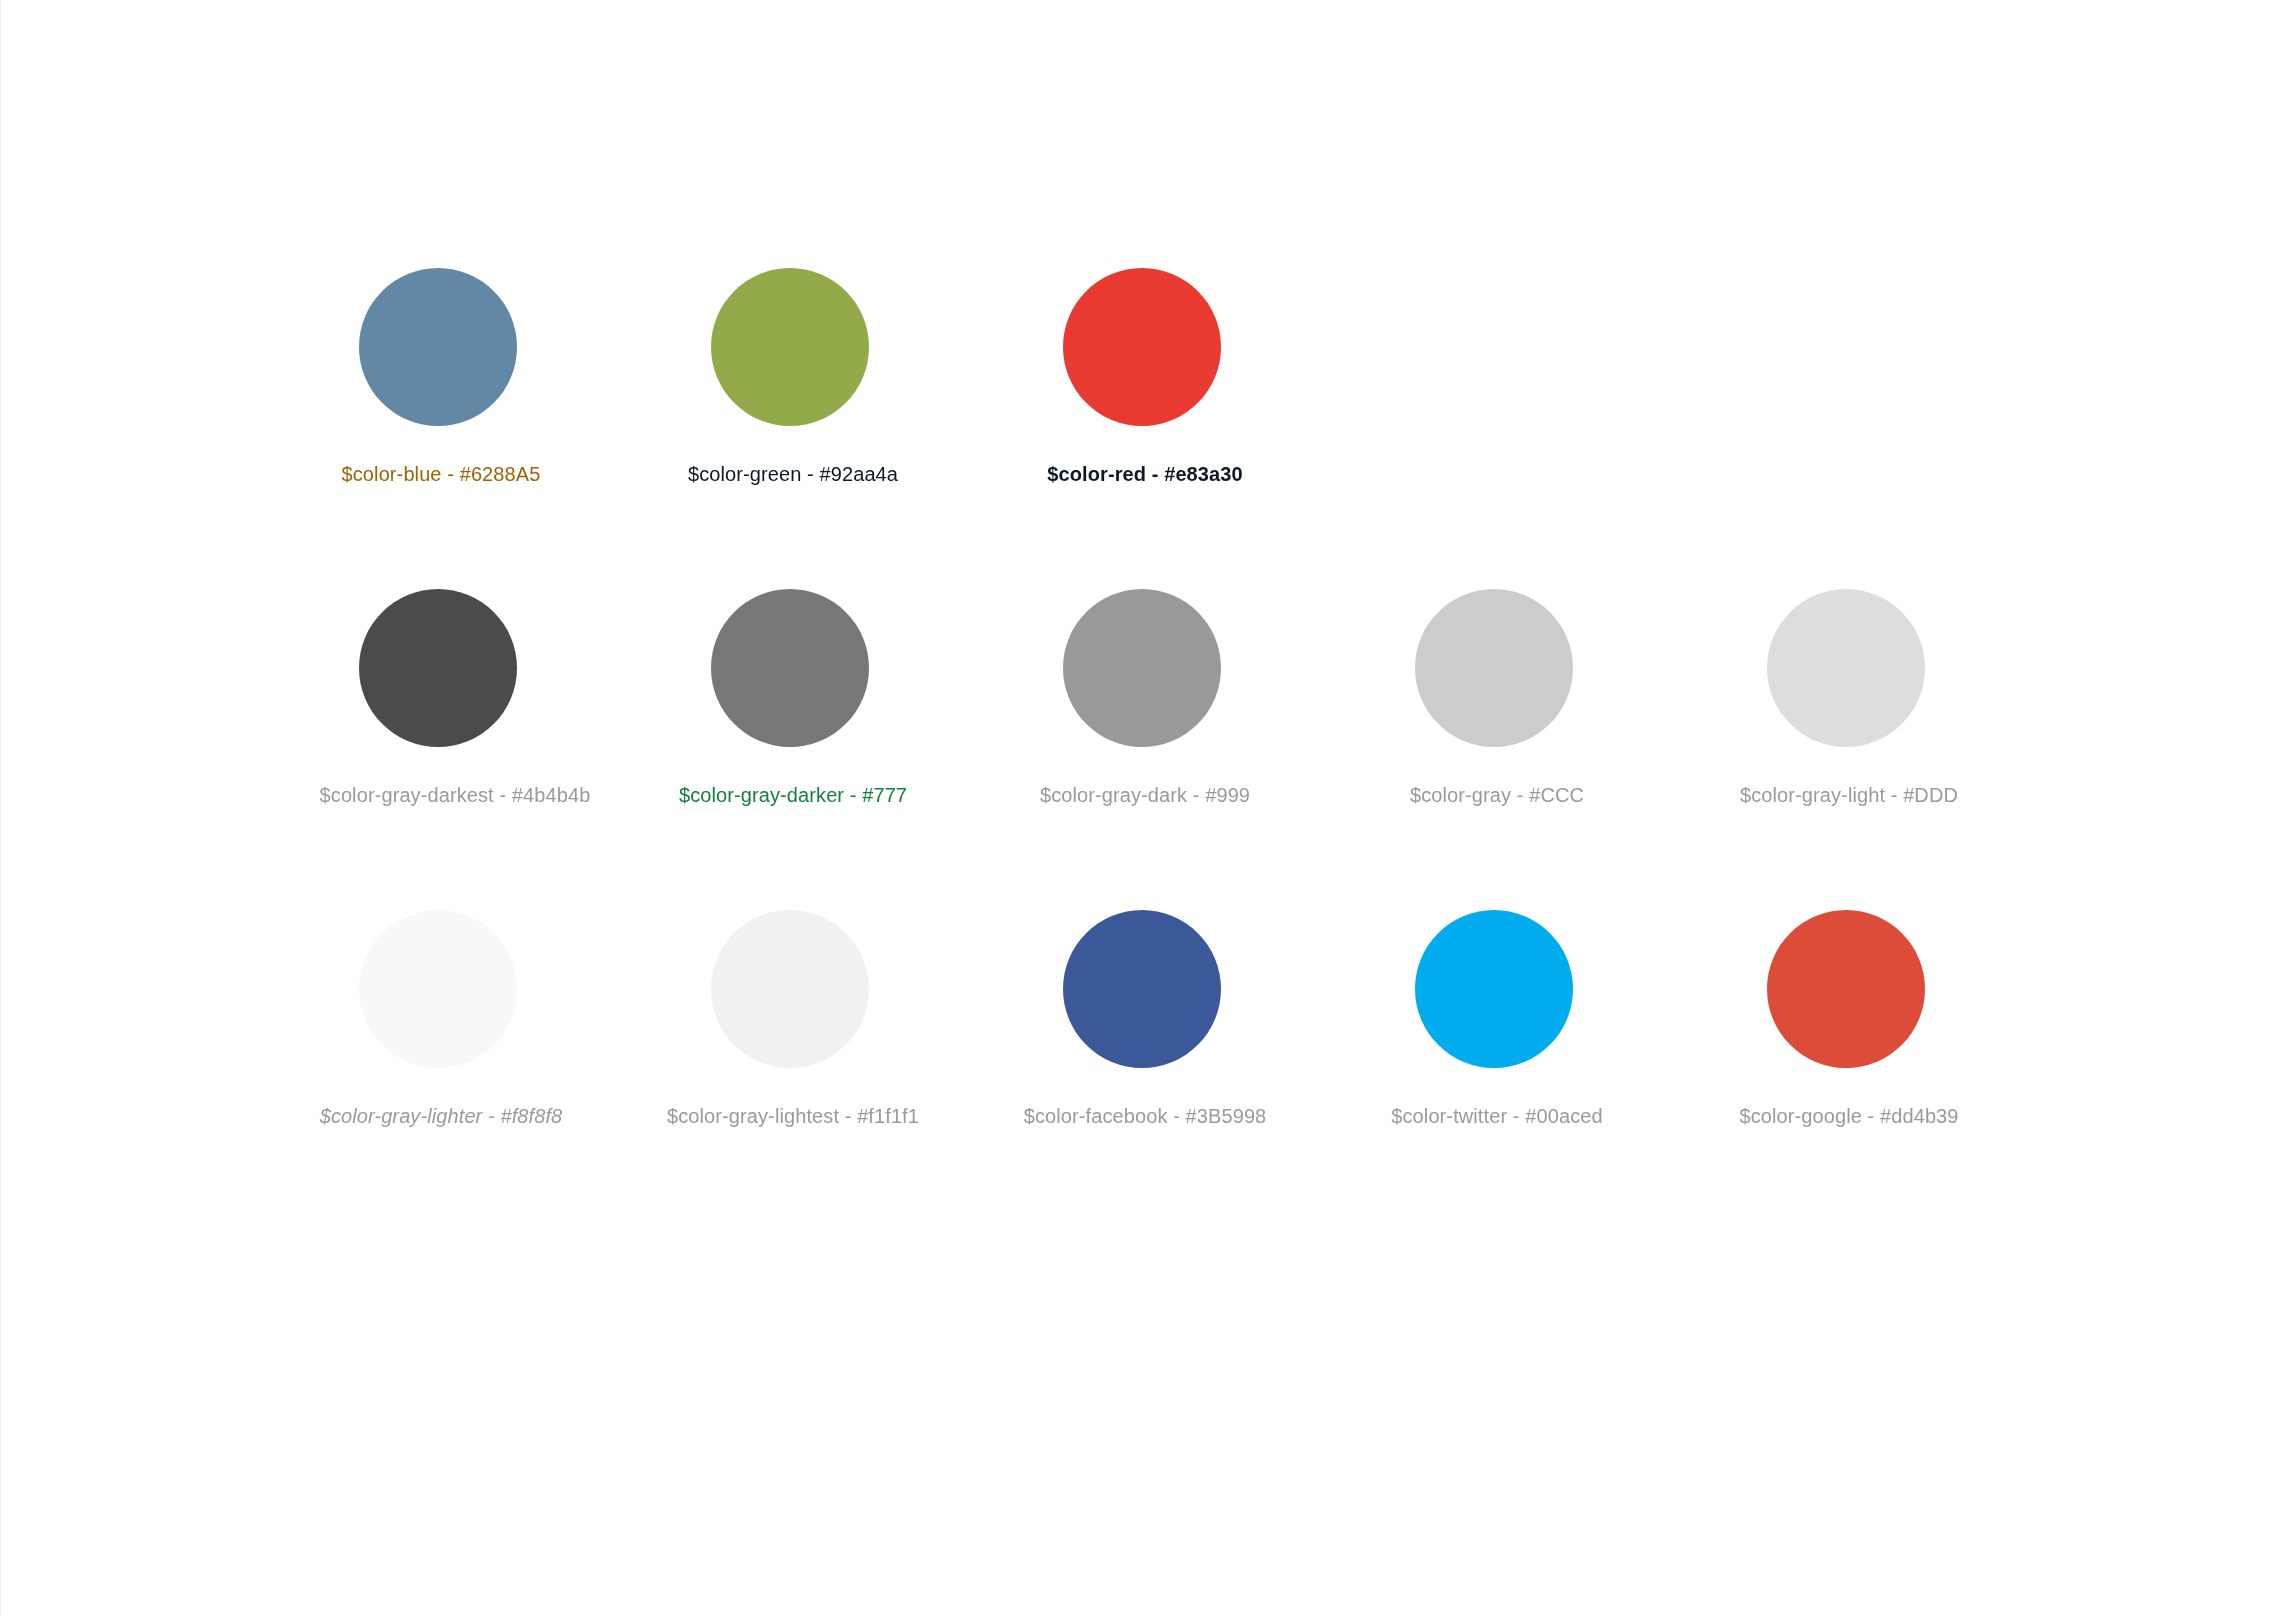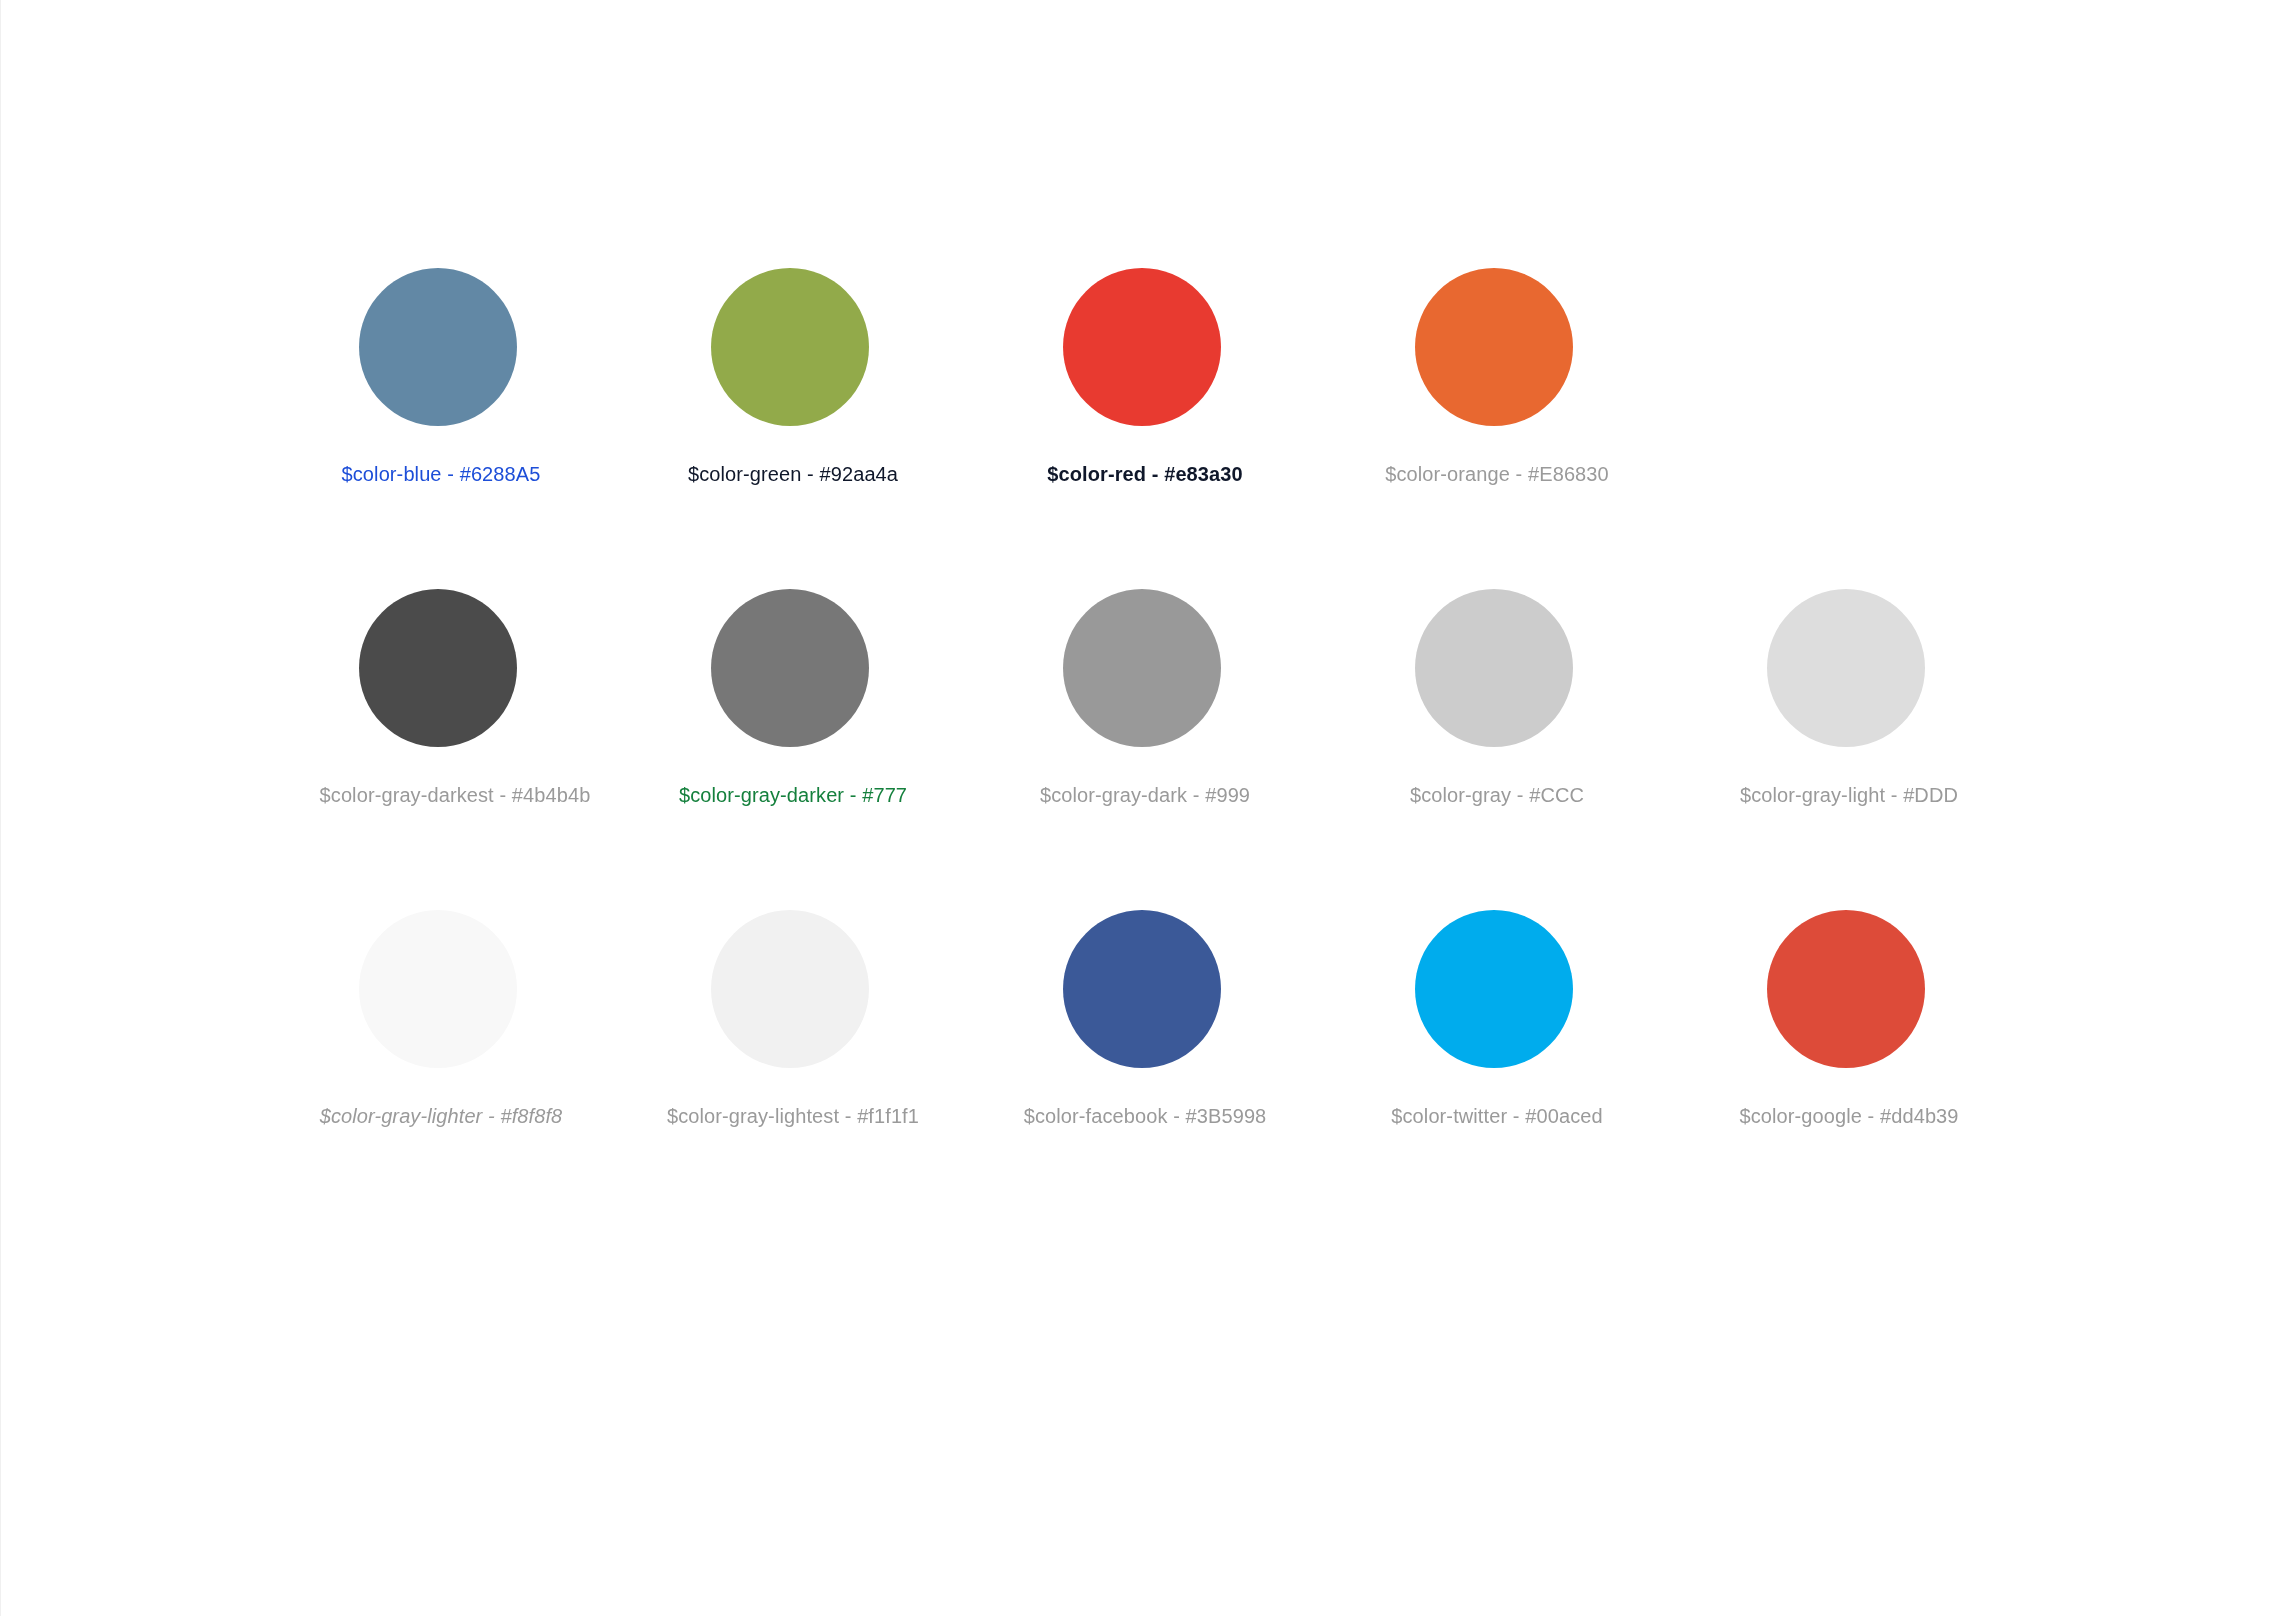--- a/index.html
+++ b/index.html
@@ -72,33 +72,29 @@
   }
 </style>
 </head>
 <body style="background: rgb(255, 255, 255);">
 
 <div id="page" style="background: rgb(255, 255, 255);">
   <div id="palette-grid">
       <div class="swatch-row">
         <div class="swatch-cell">
           <div class="swatch-circle" style="background-color: rgb(98, 136, 165);"></div>
-          <div class="swatch-label" style="color: #1d4ed8;">$color-blue - #6288A5</div>
+          <div class="swatch-label" style="color: #a16207;">$color-blue - #6288A5</div>
         </div>
         <div class="swatch-cell">
           <div class="swatch-circle" style="background-color: rgb(146, 170, 74);"></div>
           <div class="swatch-label" style="color: #0f172a;">$color-green - #92aa4a</div>
         </div>
         <div class="swatch-cell">
           <div class="swatch-circle" style="background-color: rgb(232, 58, 48);"></div>
           <div class="swatch-label" style="color: #0f172a; font-weight: bold;">$color-red - #e83a30</div>
-        </div>
-        <div class="swatch-cell">
-          <div class="swatch-circle" style="background-color: rgb(232, 104, 48);"></div>
-          <div class="swatch-label" style="color: rgb(154, 154, 154);">$color-orange - #E86830</div>
         </div>
       </div>
       <div class="swatch-row">
         <div class="swatch-cell">
           <div class="swatch-circle" style="background-color: rgb(75, 75, 75);"></div>
           <div class="swatch-label" style="color: rgb(154, 154, 154); margin-left: 28px;">$color-gray-darkest - #4b4b4b</div>
         </div>
         <div class="swatch-cell">
           <div class="swatch-circle" style="background-color: rgb(119, 119, 119);"></div>
           <div class="swatch-label" style="color: #15803d;">$color-gray-darker - #777</div>

